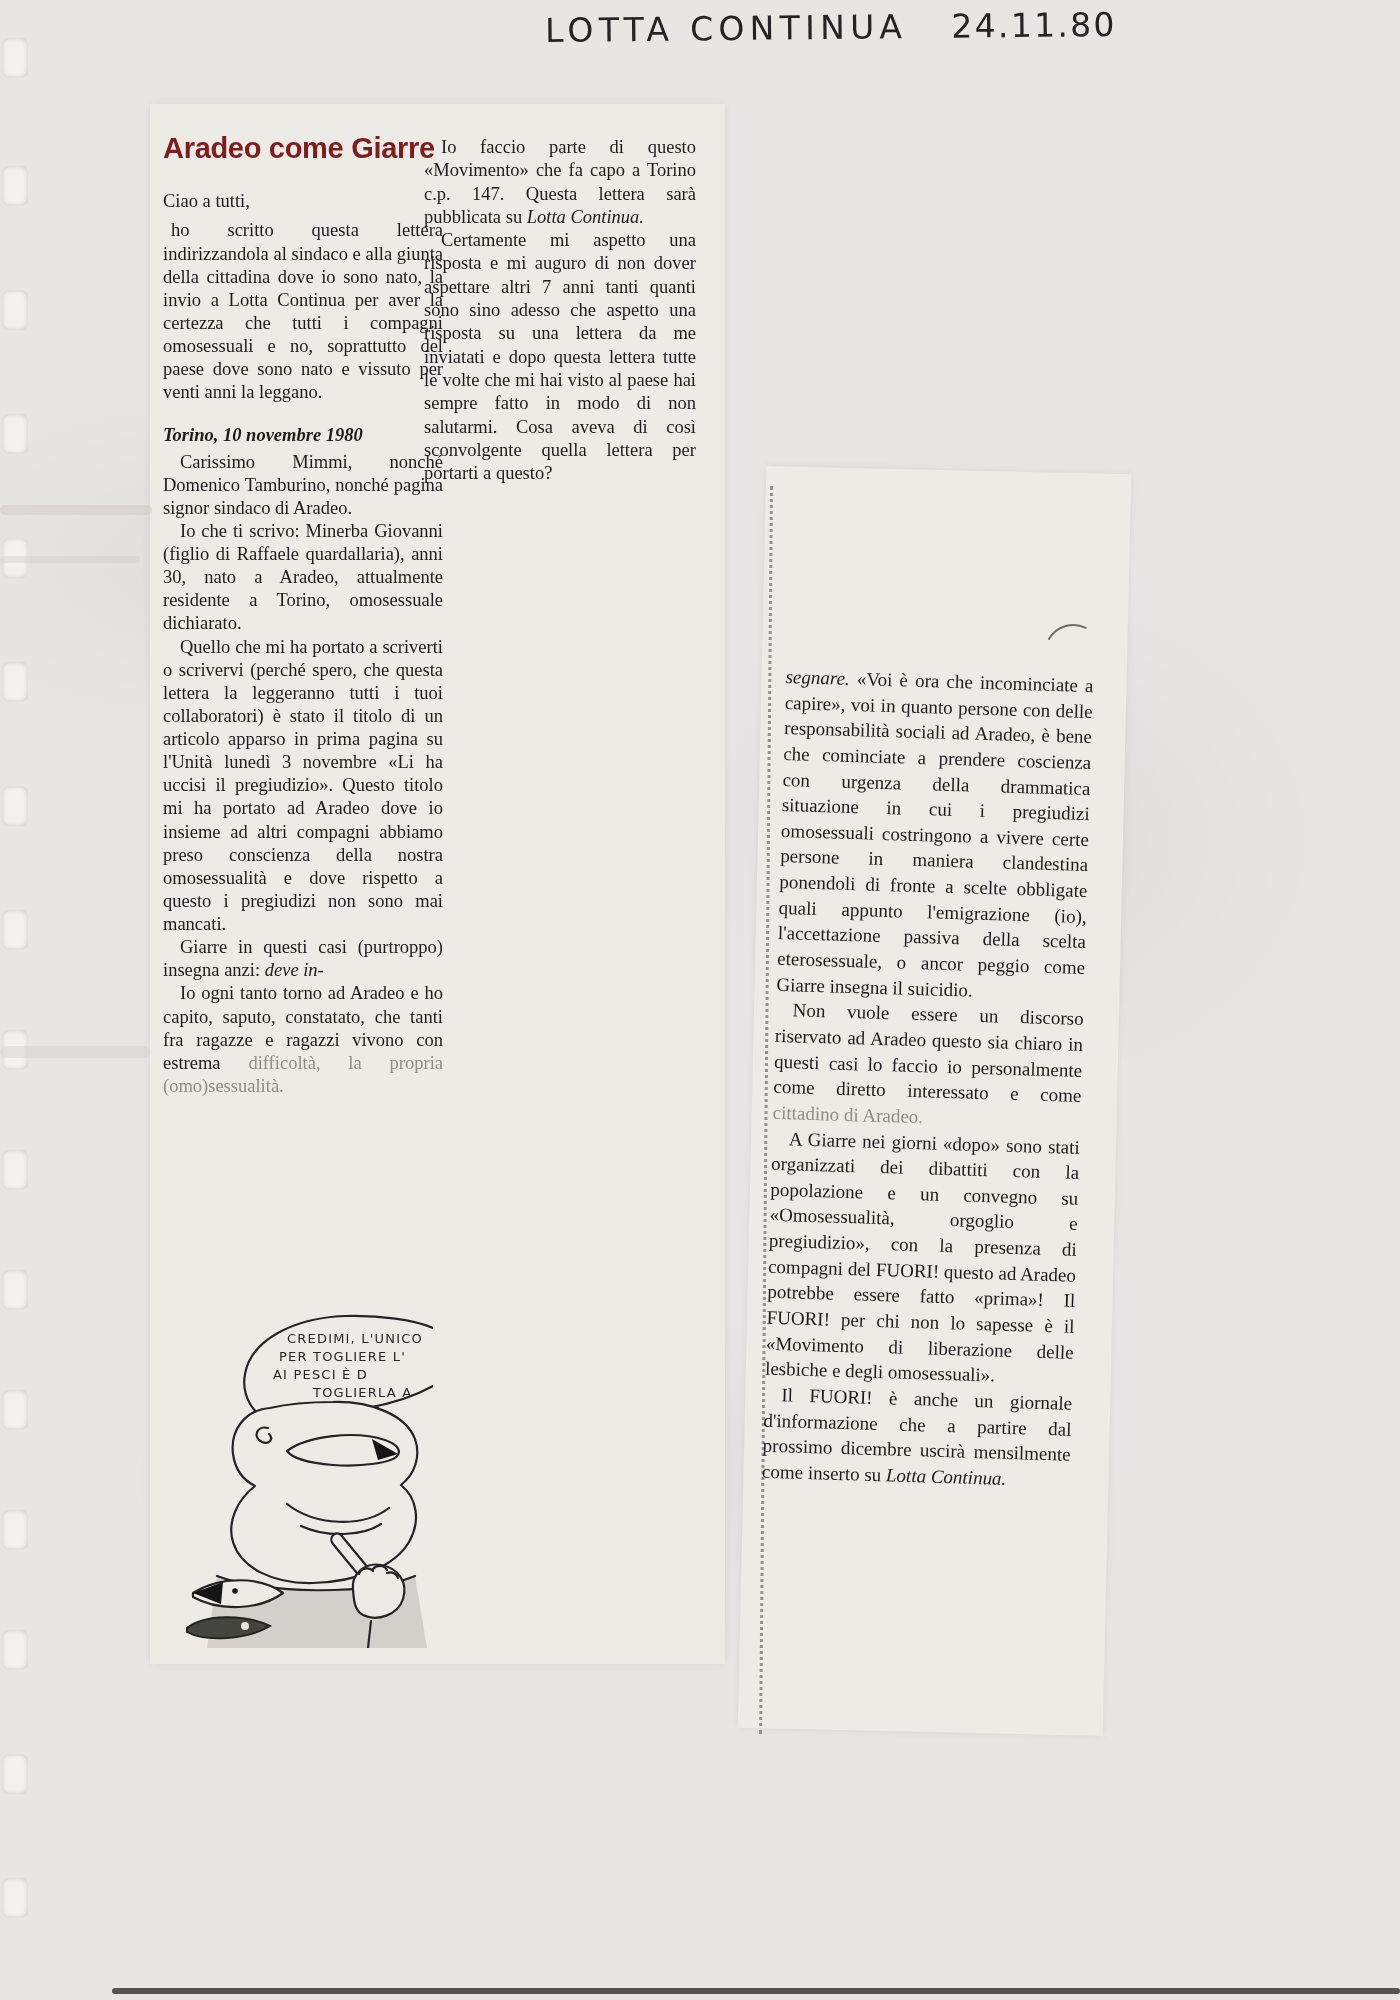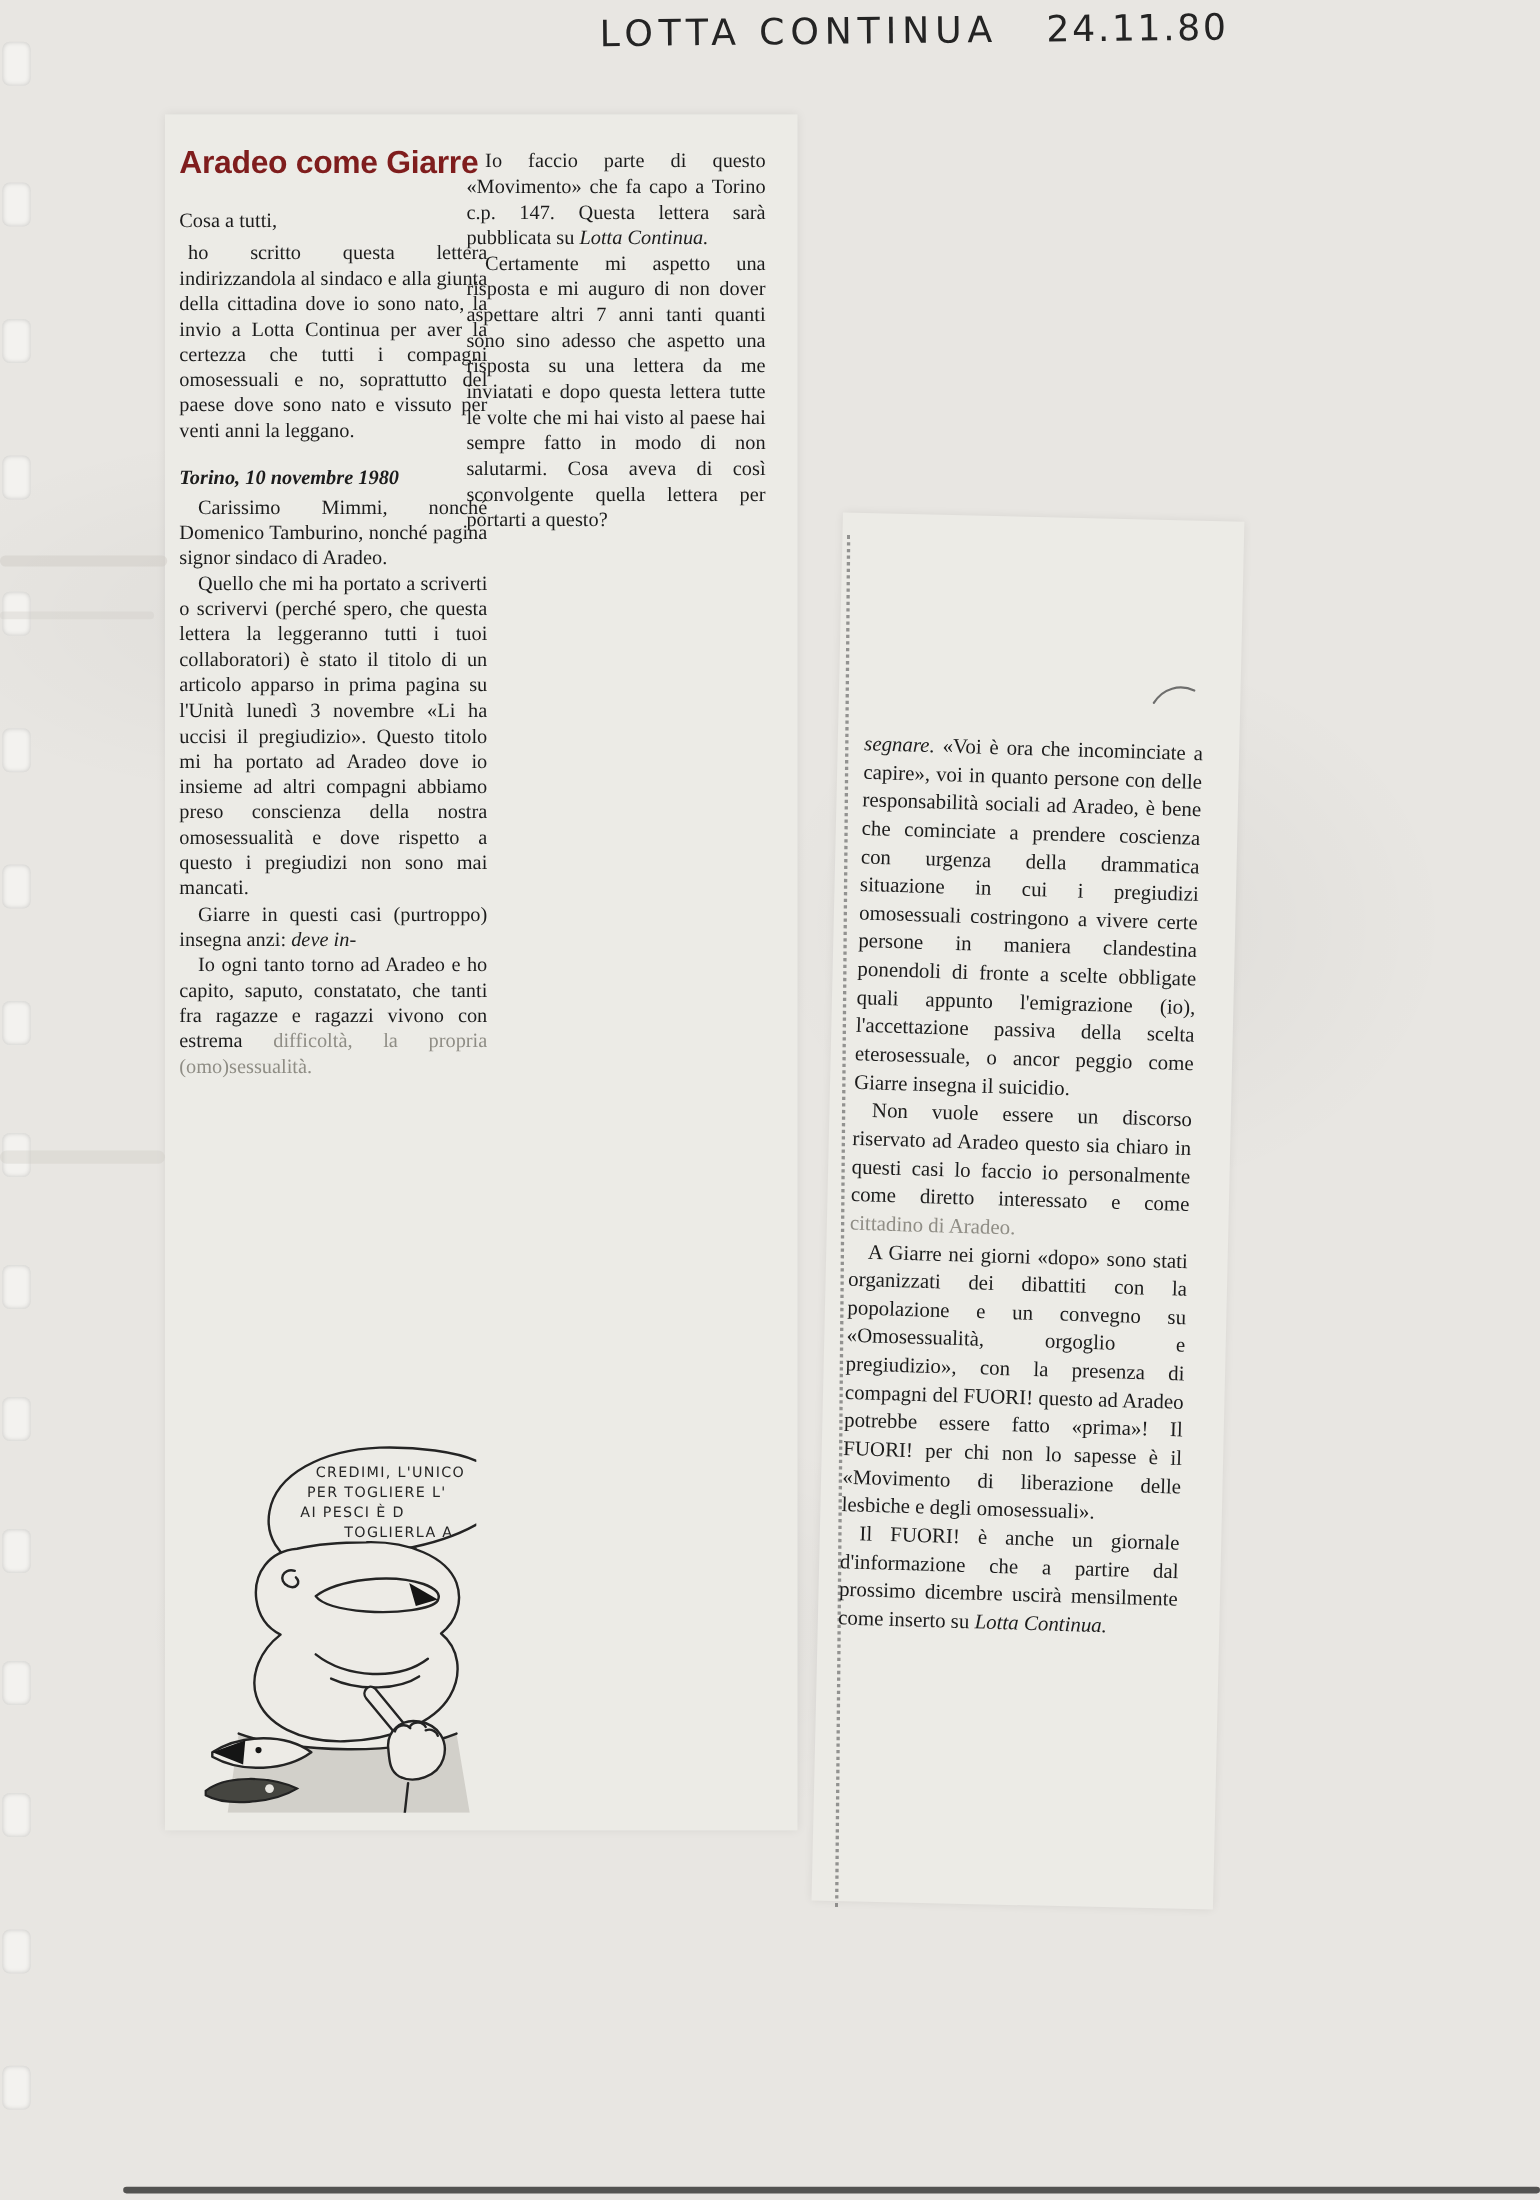--- a/index.html
+++ b/index.html
@@ -75,24 +75,25 @@
   <div class="streak s1"></div>
   <div class="streak s2"></div>
   <div class="streak s3"></div>
 
   <div class="handwriting">
     <span>LOTTA CONTINUA</span><span class="date">24.11.80</span>
   </div>
 
   <div class="col col-left">
     <h1 class="headline">Aradeo come Giarre</h1>
-    <p class="salutation">Cosa a tutti,</p>
+    <p class="salutation">Ciao a tutti,</p>
     <p class="para indent-sm">ho scritto questa lettera indirizzandola al sindaco e alla giunta della cittadina dove io sono nato, la invio a Lotta Continua per aver la certezza che tutti i compagni omosessuali e no, soprattutto del paese dove sono nato e vissuto per venti anni la leggano.</p>
     <p class="dateline">Torino, 10 novembre 1980</p>
     <p class="para">Carissimo Mimmi, nonché Domenico Tamburino, nonché pagina signor sindaco di Aradeo.</p>
+    <p class="para">Io che ti scrivo: Minerba Giovanni (figlio di Raffaele quardallaria), anni 30, nato a Aradeo, attualmente residente a Torino, omosessuale dichiarato.</p>
     <p class="para"><span>Quello che mi ha portato a scriverti o scrivervi (perché spero, che questa lettera la leggeranno tutti i tuoi collaboratori) è stato il titolo di un articolo apparso in prima pagina su l'Unità lunedì 3 novembre «Li ha uccisi il pregiudizio». Questo titolo mi ha portato ad Aradeo dove io insieme ad altri compagni abbiamo preso conscienza della nostra omosessualità e dove rispetto a questo i pregiudizi non sono mai mancati.</span></p>
     <p class="para">
       <span>Giarre in questi casi (purtroppo) insegna anzi:</span>
       <span class="italic">deve in-</span>
     </p>
     <p class="para">
       <span>Io ogni tanto torno ad Aradeo e ho capito, saputo, constatato, che tanti fra ragazze e ragazzi vivono con estrema</span>
       <span class="faded">difficoltà, la propria (omo)sessualità.</span>
     </p>
   </div>

